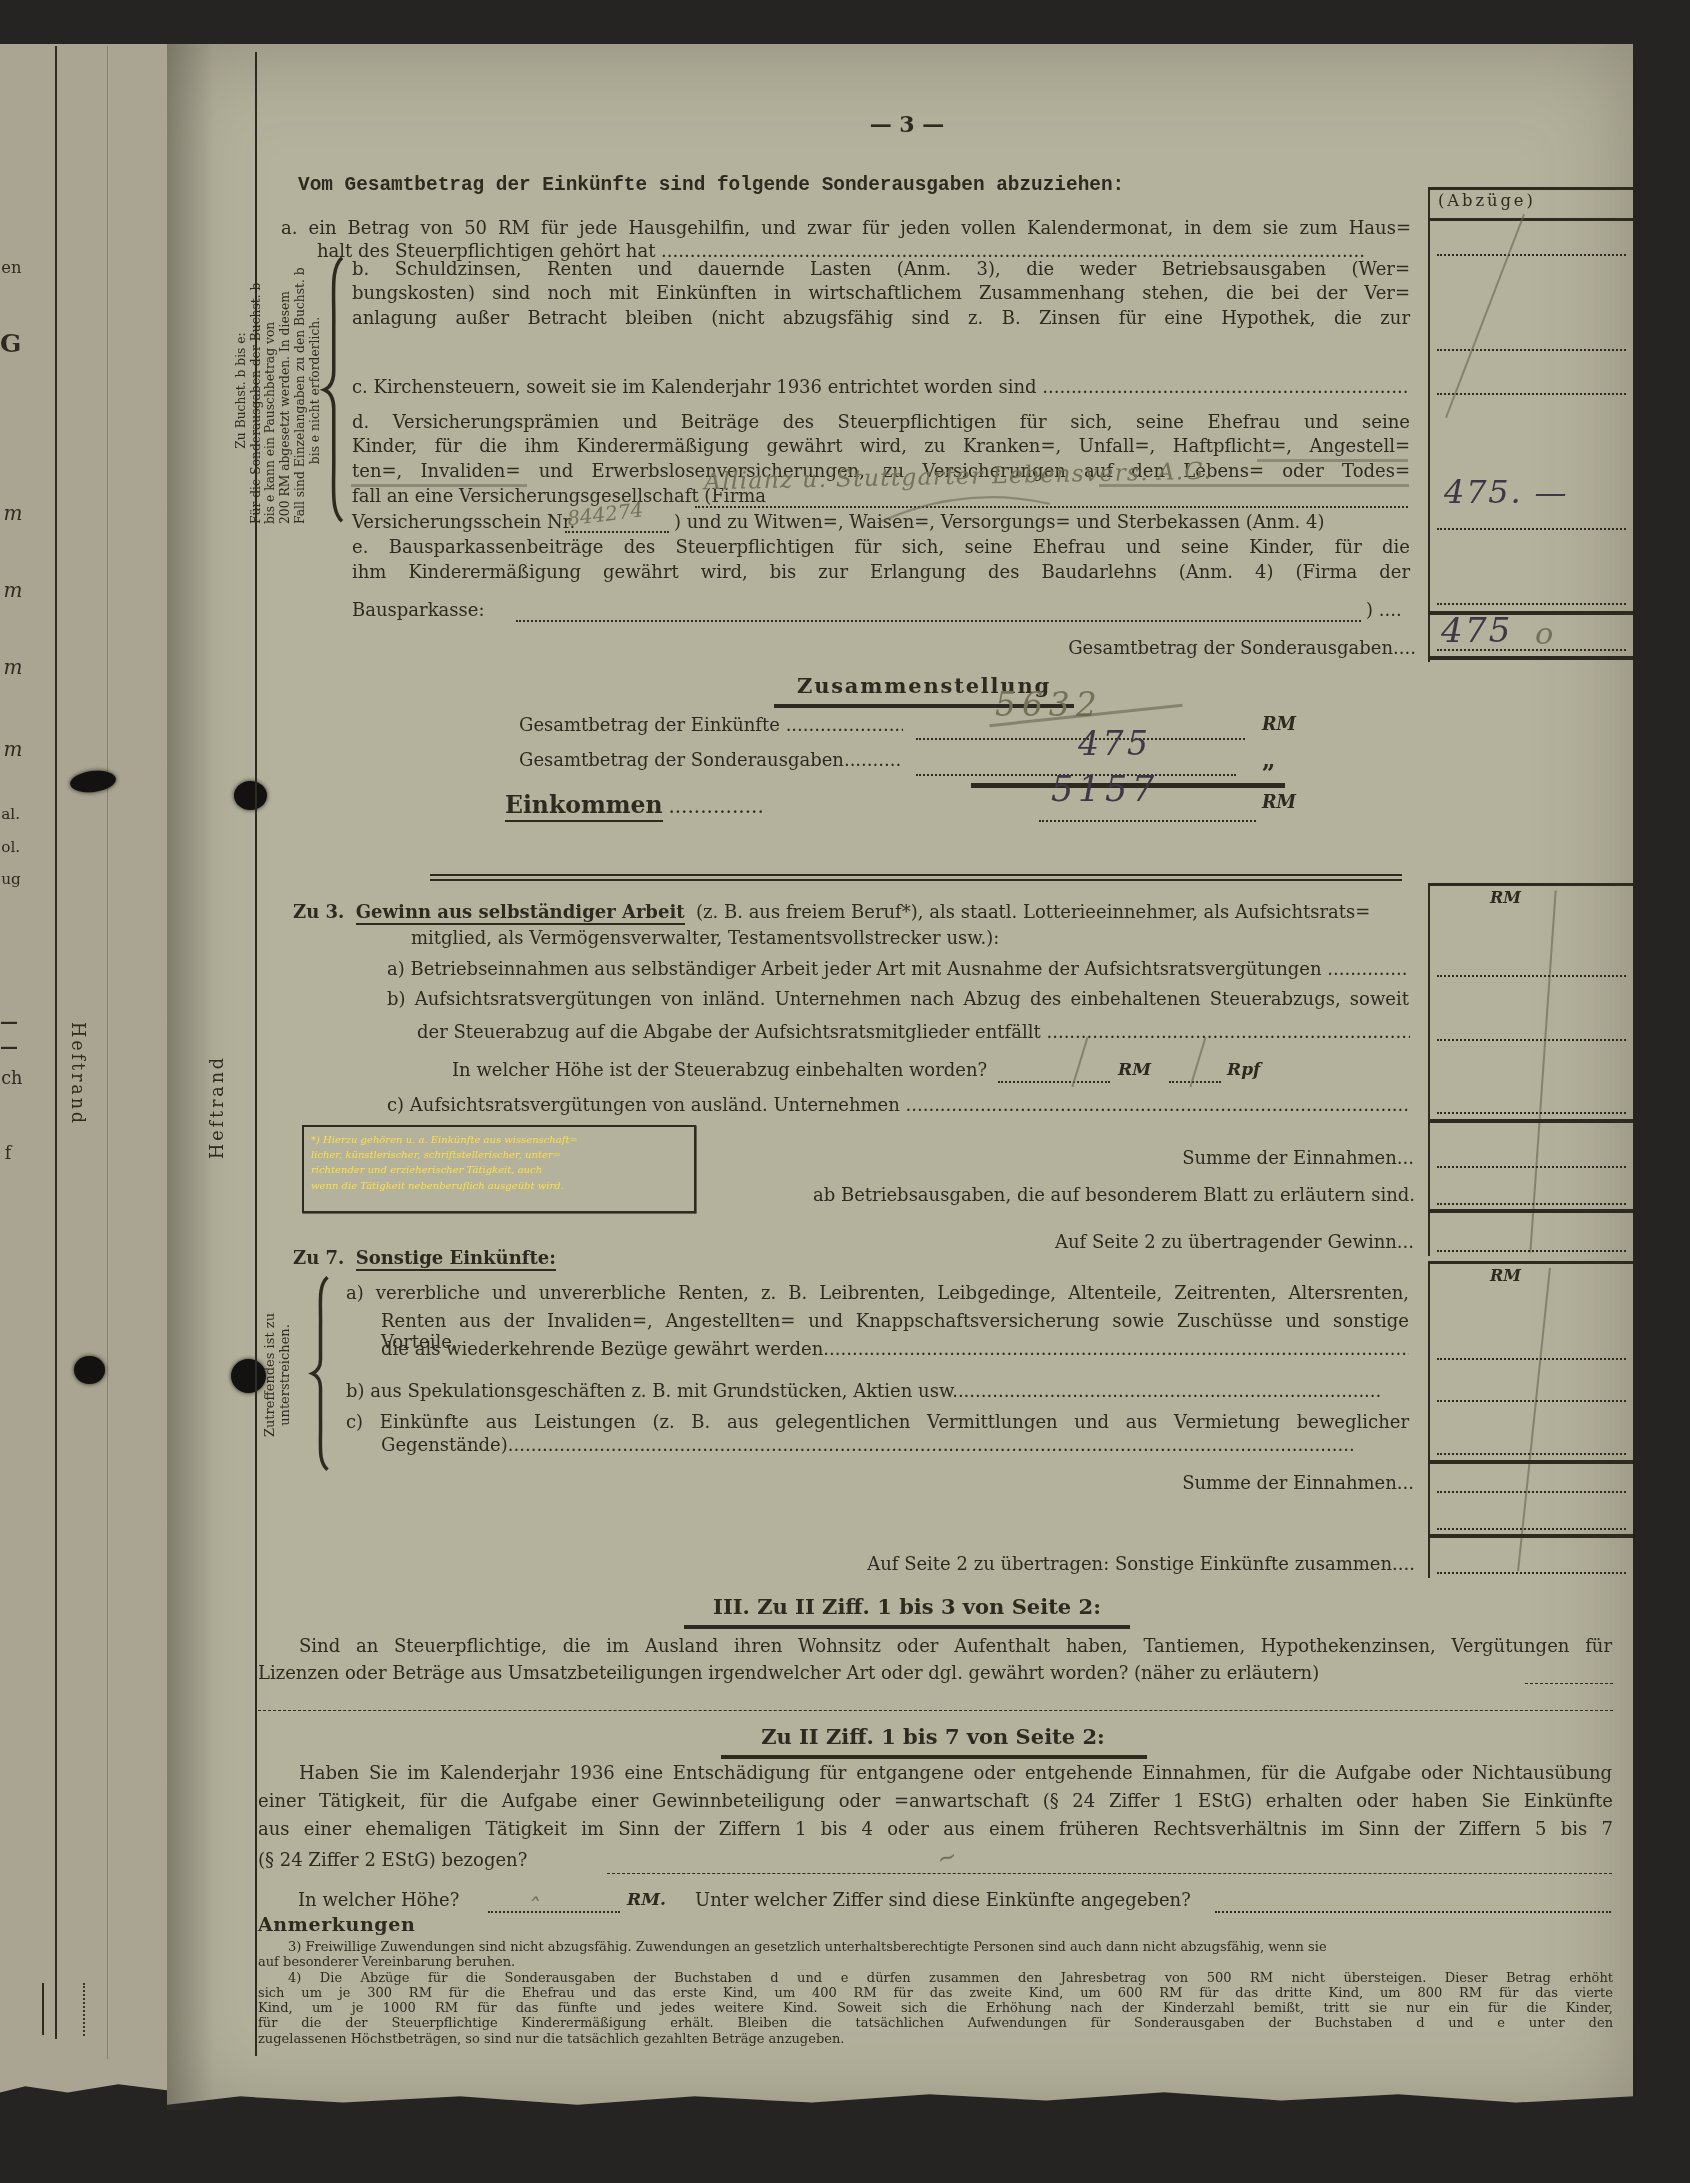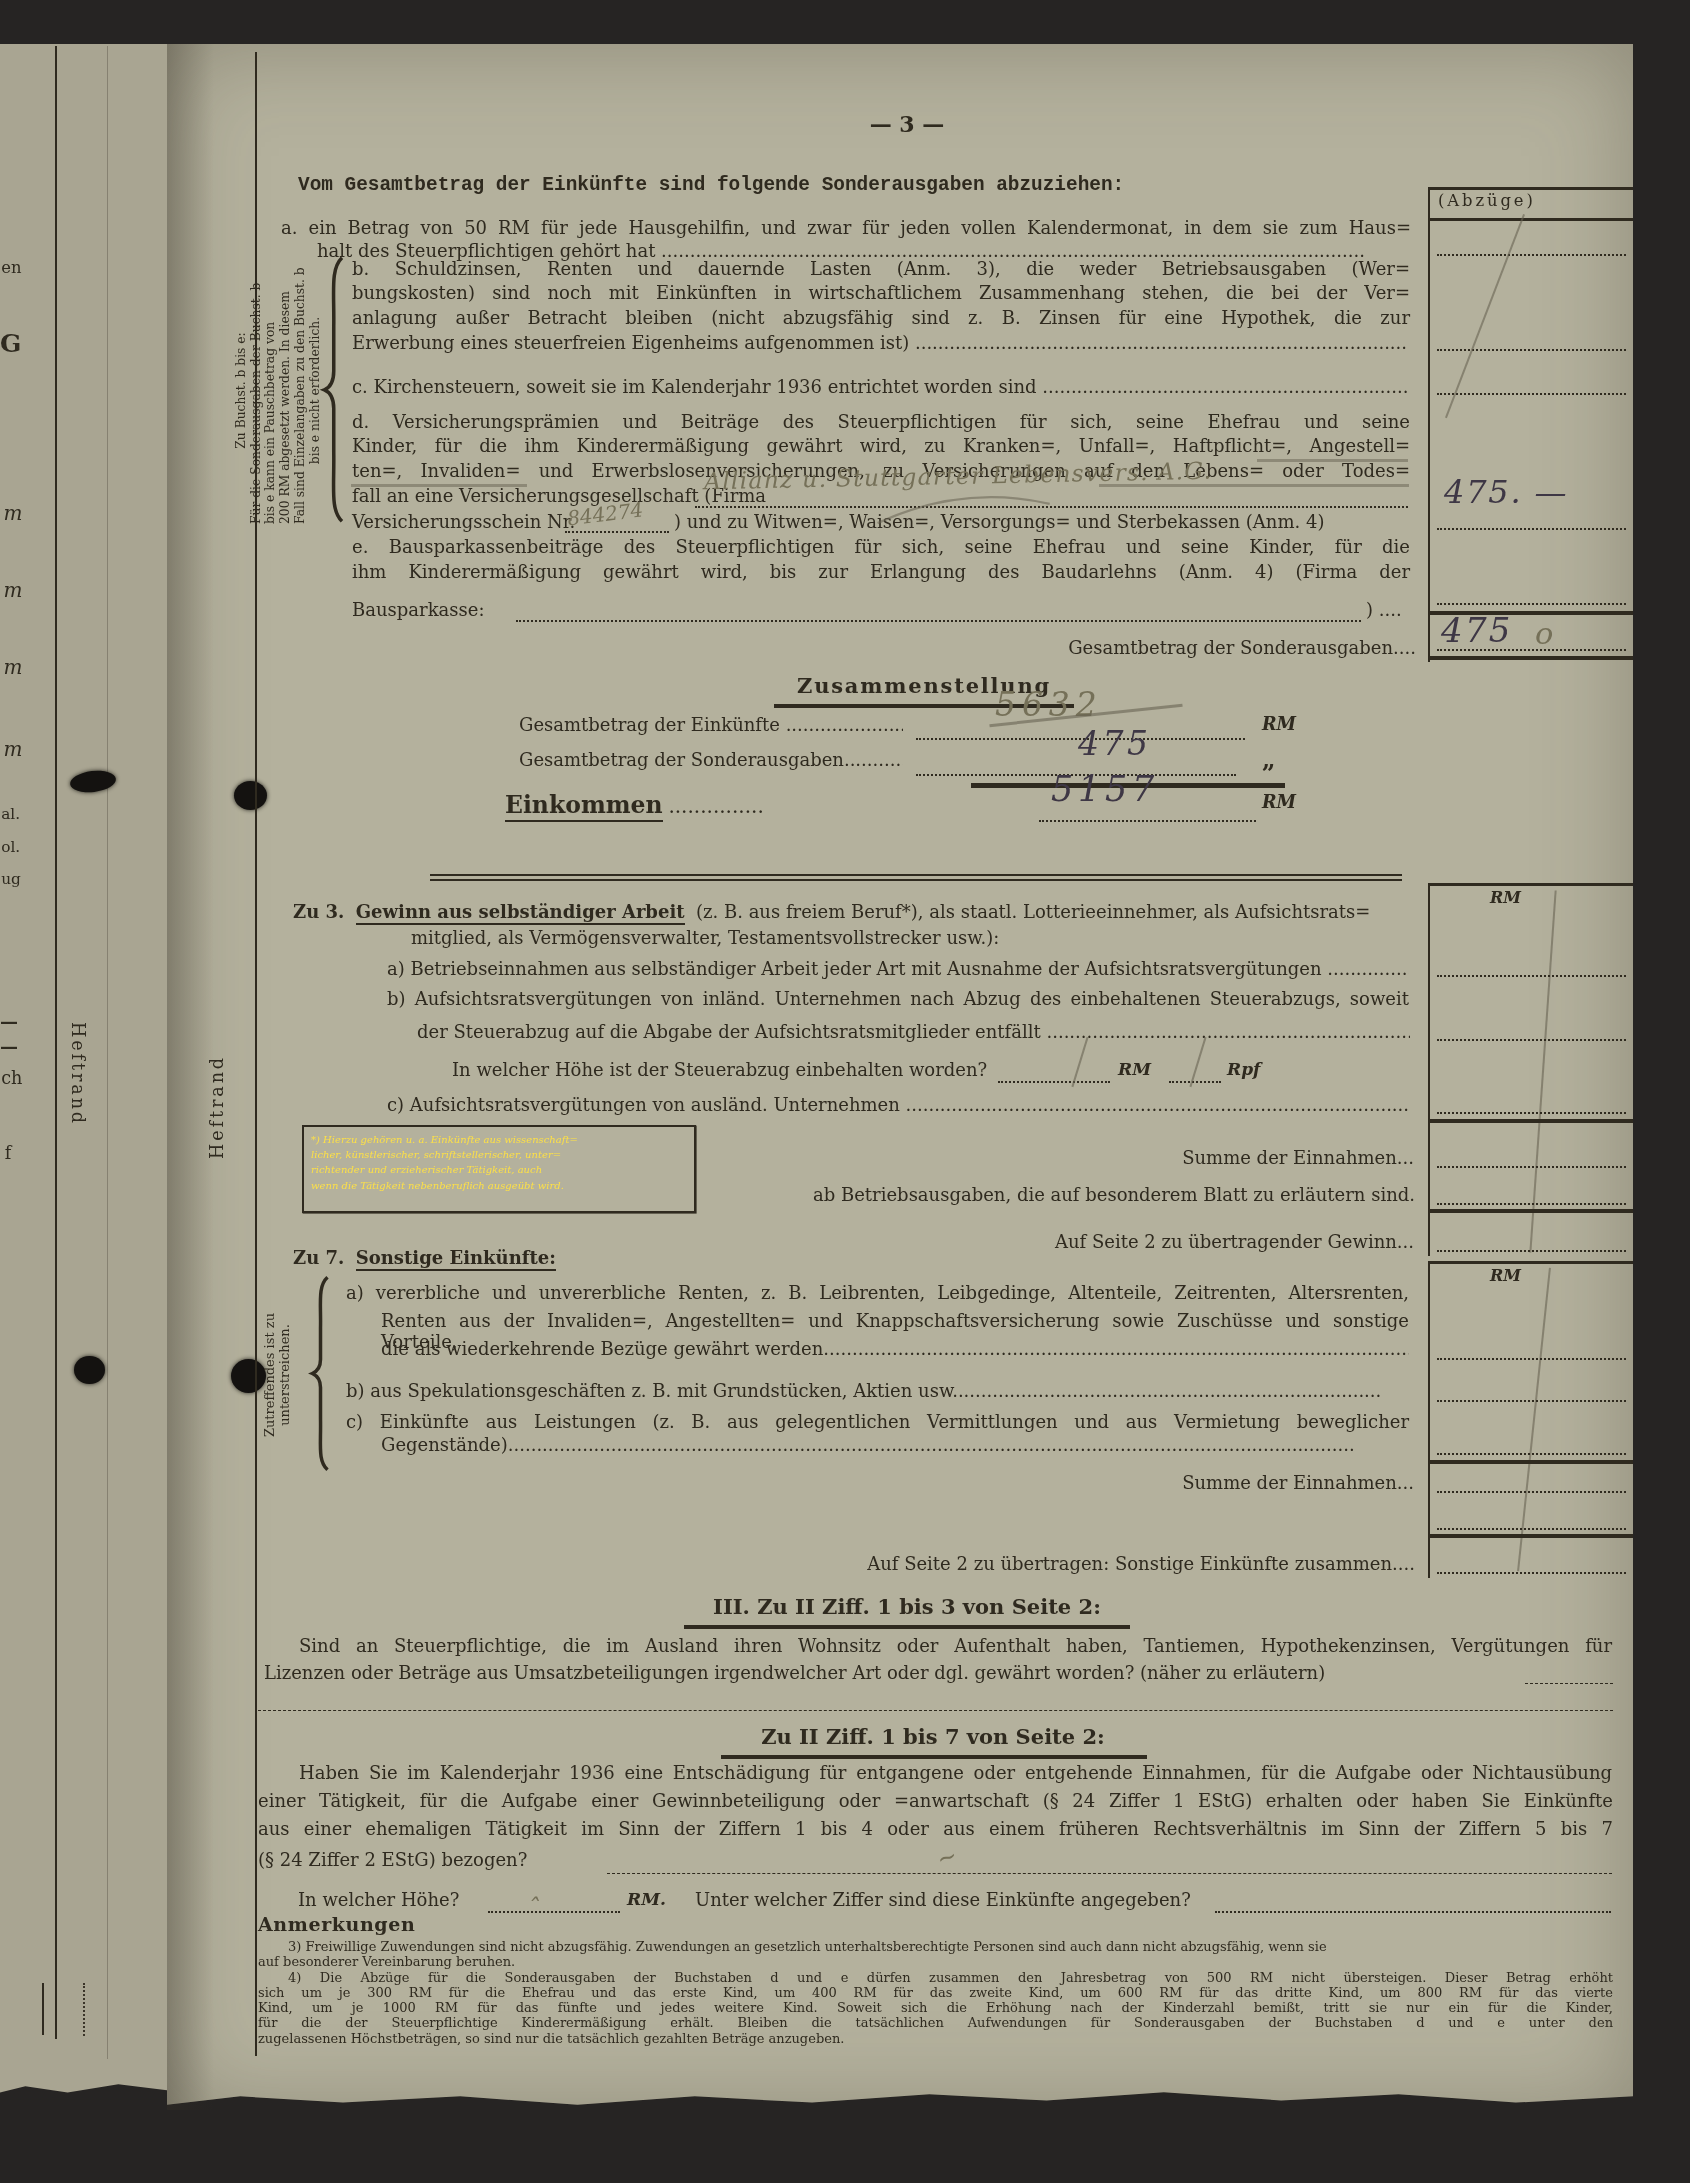--- a/index.html
+++ b/index.html
@@ -100,21 +100,20 @@
     <div class="nl">Fall sind Einzelangaben zu den Buchst. b</div>
     <div class="nl" style="text-align:center;">bis e nicht erforderlich.</div>
   </div>
   <svg style="left:322px;top:256px;" width="23.5" height="267" viewBox="0 0 40 455">
     <path d="M34,3 C14,22 21,60 20,120 L20,196 C20,216 14,224 4,228 C14,232 20,240 20,260 L20,335 C21,395 14,433 34,452" fill="none" stroke="#2f2a1f" stroke-width="6"></path>
   </svg>
 
   <div class="t j" style="left:352px;top:258px;width:1058px;">b. Schuldzinsen, Renten und dauernde Lasten (Anm. 3), die weder Betriebsausgaben (Wer=</div>
   <div class="t j" style="left:352px;top:282px;width:1058px;">bungskosten) sind noch mit Einkünften in wirtschaftlichem Zusammenhang stehen, die bei der Ver=</div>
   <div class="t j" style="left:352px;top:307px;width:1058px;">anlagung außer Betracht bleiben (nicht abzugsfähig sind z. B. Zinsen für eine Hypothek, die zur</div>
-  <div class="t clip" style="left:352px;top:332px;width:1058px;">Erwerbung eines steuerfreien Eigenheims aufgenommen ist) ......................................................................................</div>
   <div class="dl" style="left:1437px;top:349px;width:189px;"></div>
 
   <div class="t clip" style="left:352px;top:376px;width:1058px;">c. Kirchensteuern, soweit sie im Kalenderjahr 1936 entrichtet worden sind ..................................................................</div>
   <div class="dl" style="left:1437px;top:393px;width:189px;"></div>
 
   <div class="t j" style="left:352px;top:411px;width:1058px;">d. Versicherungsprämien und Beiträge des Steuerpflichtigen für sich, seine Ehefrau und seine</div>
   <div class="t j" style="left:352px;top:435px;width:1058px;">Kinder, für die ihm Kinderermäßigung gewährt wird, zu Kranken=, Unfall=, Haftpflicht=, Angestell=</div>
   <div class="t j" style="left:352px;top:460px;width:1058px;">ten=, Invaliden= und Erwerbslosenversicherungen, zu Versicherungen auf den Lebens= oder Todes=</div>
   <div class="gul" style="left:1257px;top:459px;width:151px;"></div>
   <div class="gul" style="left:351px;top:484px;width:176px;"></div>
@@ -244,21 +243,21 @@
   <div class="t r" style="left:1027px;top:1472px;width:387px;">Summe der Einnahmen...</div>
   <div class="dl" style="left:1437px;top:1491px;width:189px;"></div>
   <div class="dl" style="left:1437px;top:1528px;width:189px;"></div>
   <div class="rl" style="left:1428px;top:1534px;width:205px;height:3.5px;"></div>
   <div class="t r" style="left:646px;top:1553px;width:769px;">Auf Seite 2 zu übertragen:  Sonstige Einkünfte zusammen....</div>
   <div class="dl" style="left:1437px;top:1572px;width:189px;"></div>
 
   <div class="t b" style="left:678px;top:1595px;width:458px;text-align:center;font-size:21px;">III. Zu II Ziff. 1 bis 3 von Seite 2:</div>
   <div class="rl" style="left:684px;top:1625px;width:446px;height:3.5px;"></div>
   <div class="t j" style="left:299px;top:1635px;width:1313px;">Sind an Steuerpflichtige, die im Ausland ihren Wohnsitz oder Aufenthalt haben, Tantiemen, Hypothekenzinsen, Vergütungen für</div>
-  <div class="t" style="left:258px;top:1662px;margin-left:6px;">Lizenzen oder Beträge aus Umsatzbeteiligungen irgendwelcher Art oder dgl. gewährt worden? (näher zu erläutern)</div>
+  <div class="t" style="left:258px;top:1662px;">Lizenzen oder Beträge aus Umsatzbeteiligungen irgendwelcher Art oder dgl. gewährt worden? (näher zu erläutern)</div>
   <div class="dsh" style="left:1525px;top:1683px;width:88px;"></div>
   <div class="dsh" style="left:258px;top:1710px;width:1355px;"></div>
 
   <div class="t b" style="left:710px;top:1725px;width:446px;text-align:center;font-size:21px;">Zu II Ziff. 1 bis 7 von Seite 2:</div>
   <div class="rl" style="left:721px;top:1755px;width:426px;height:3.5px;"></div>
   <div class="t j" style="left:299px;top:1762px;width:1313px;">Haben Sie im Kalenderjahr 1936 eine Entschädigung für entgangene oder entgehende Einnahmen, für die Aufgabe oder Nichtausübung</div>
   <div class="t j" style="left:258px;top:1790px;width:1355px;">einer Tätigkeit, für die Aufgabe einer Gewinnbeteiligung oder =anwartschaft (§ 24 Ziffer 1 EStG) erhalten oder haben Sie Einkünfte</div>
   <div class="t j" style="left:258px;top:1818px;width:1355px;">aus einer ehemaligen Tätigkeit im Sinn der Ziffern 1 bis 4 oder aus einem früheren Rechtsverhältnis im Sinn der Ziffern 5 bis 7</div>
   <div class="t" style="left:258px;top:1849px;">(§ 24 Ziffer 2 EStG) bezogen?</div>
   <div class="dsh" style="left:607px;top:1873px;width:1005px;"></div>

